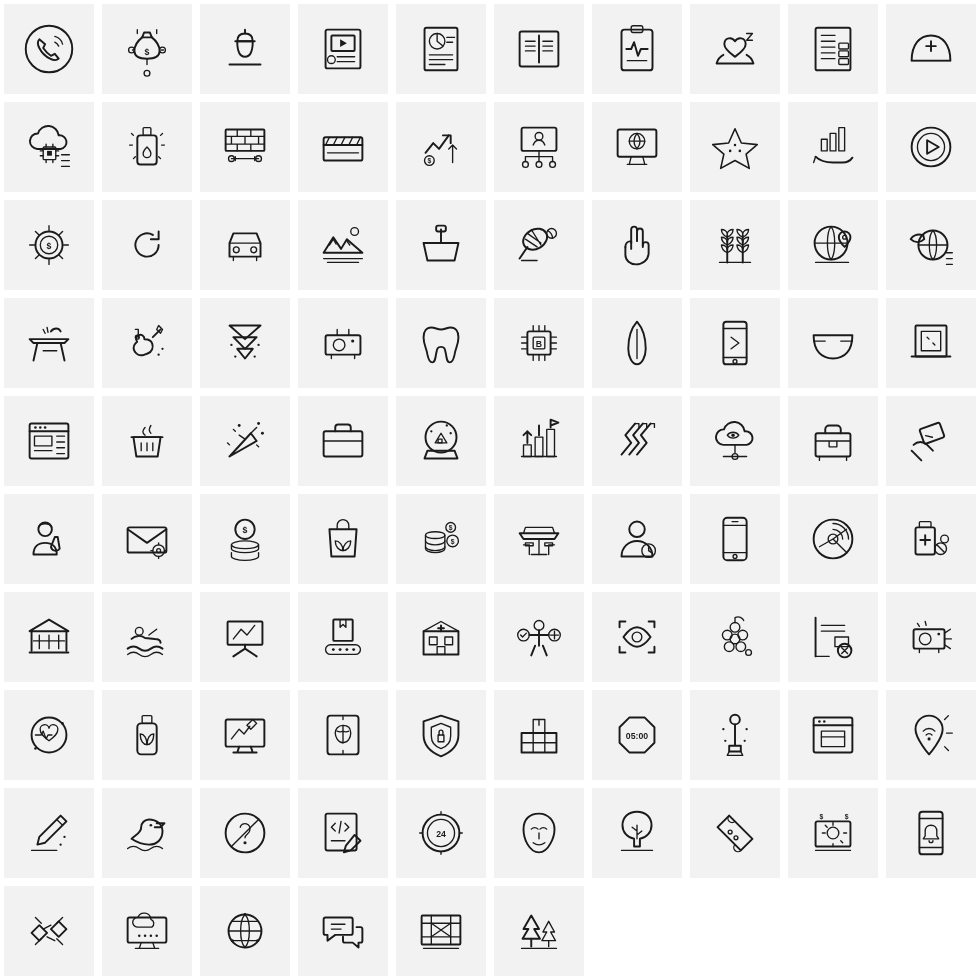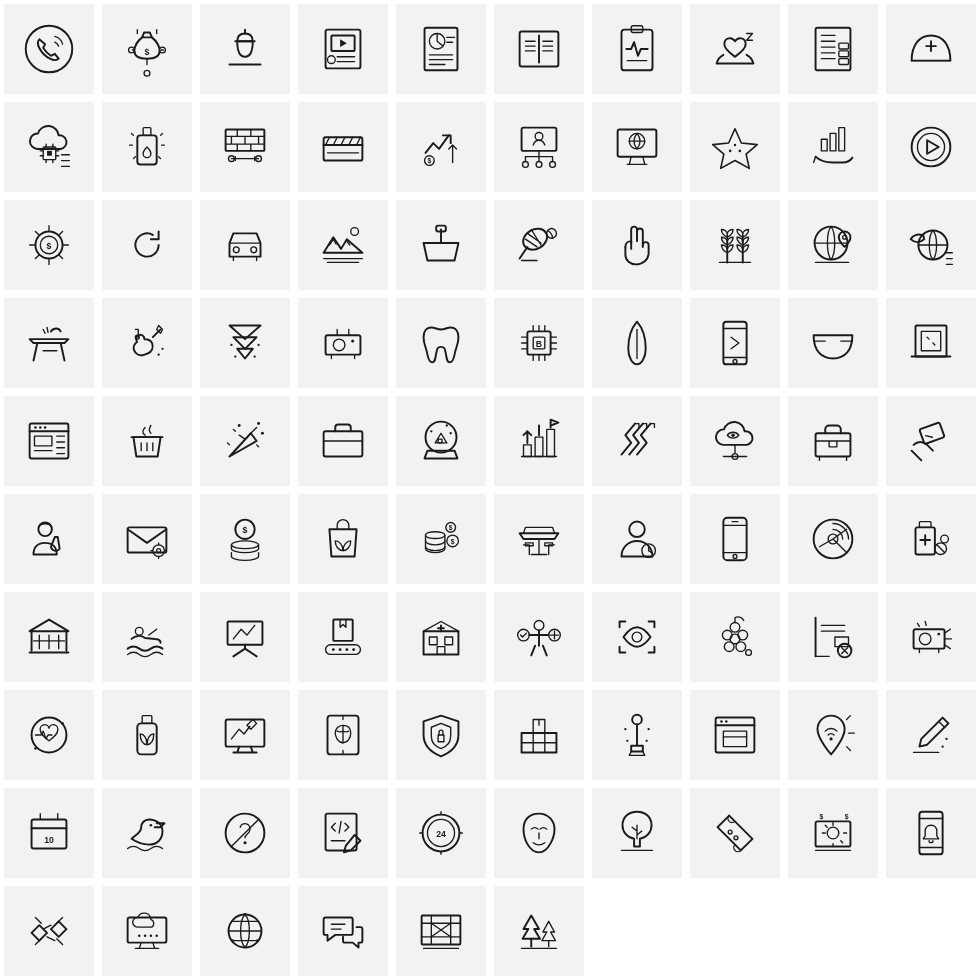--- a/index.html
+++ b/index.html
@@ -883,20 +883,28 @@
     <rect class="ln" x="14" y="30" width="36" height="20"></rect>
     <path class="ln-thin" d="M26 30v20M38 30v20M14 40h36"></path>
     <rect class="ln-thin" x="26" y="16" width="12" height="14"></rect>
     <path class="ln-thin" d="M32 16v6"></path>
   </svg>
       </div>
     </div>
   <div class="cell">
       <div class="cell-inner">
         <svg viewBox="0 0 64 64">
+    <path class="ln" d="M24 14h16l10 10v16l-10 10H24L14 40V24z"></path>
+    <text class="txt" x="32" y="36">05:00</text>
+  </svg>
+      </div>
+    </div>
+  <div class="cell">
+      <div class="cell-inner">
+        <svg viewBox="0 0 64 64">
     <circle class="ln" cx="32" cy="16" r="5"></circle>
     <path class="ln" d="M32 21v22M26 43h12v6H26z"></path>
     <path class="ln-thin" d="M26 49l-2 4h16l-2-4"></path>
     <circle class="dot" cx="20" cy="26" r="1.2"></circle>
     <circle class="dot" cx="44" cy="26" r="1.2"></circle>
     <circle class="dot" cx="22" cy="38" r="1.2"></circle>
     <circle class="dot" cx="42" cy="38" r="1.2"></circle>
   </svg>
       </div>
     </div>
@@ -930,30 +938,20 @@
     <path class="ln-thin" d="M40 18l6 6"></path>
     <path class="ln-thin" d="M14 50h26"></path>
     <circle class="dot" cx="48" cy="36" r="1.2"></circle>
     <circle class="dot" cx="44" cy="44" r="1.2"></circle>
   </svg>
       </div>
     </div>
   <div class="cell">
       <div class="cell-inner">
         <svg viewBox="0 0 64 64">
-    <rect class="ln" x="14" y="18" width="36" height="30" rx="2"></rect>
-    <path class="ln" d="M14 27h36"></path>
-    <path class="ln-thin" d="M23 18v-6M41 18v-6"></path>
-    <text class="txt" x="32" y="42">10</text>
-  </svg>
-      </div>
-    </div>
-  <div class="cell">
-      <div class="cell-inner">
-        <svg viewBox="0 0 64 64">
     <path class="ln" d="M34 18a8 8 0 00-8 8c0 6-6 8-10 12 6 4 12 6 18 6 9 0 14-6 14-14 0-7-6-12-14-12z"></path>
     <path class="ln" d="M42 22h8l-4 4h-6"></path>
     <circle class="dot" cx="36" cy="24" r="1.4"></circle>
     <path class="ln-thin" d="M12 48c4-3 8-3 12 0s8 3 12 0 8-3 12 0"></path>
   </svg>
       </div>
     </div>
   <div class="cell">
       <div class="cell-inner">
         <svg viewBox="0 0 64 64">

